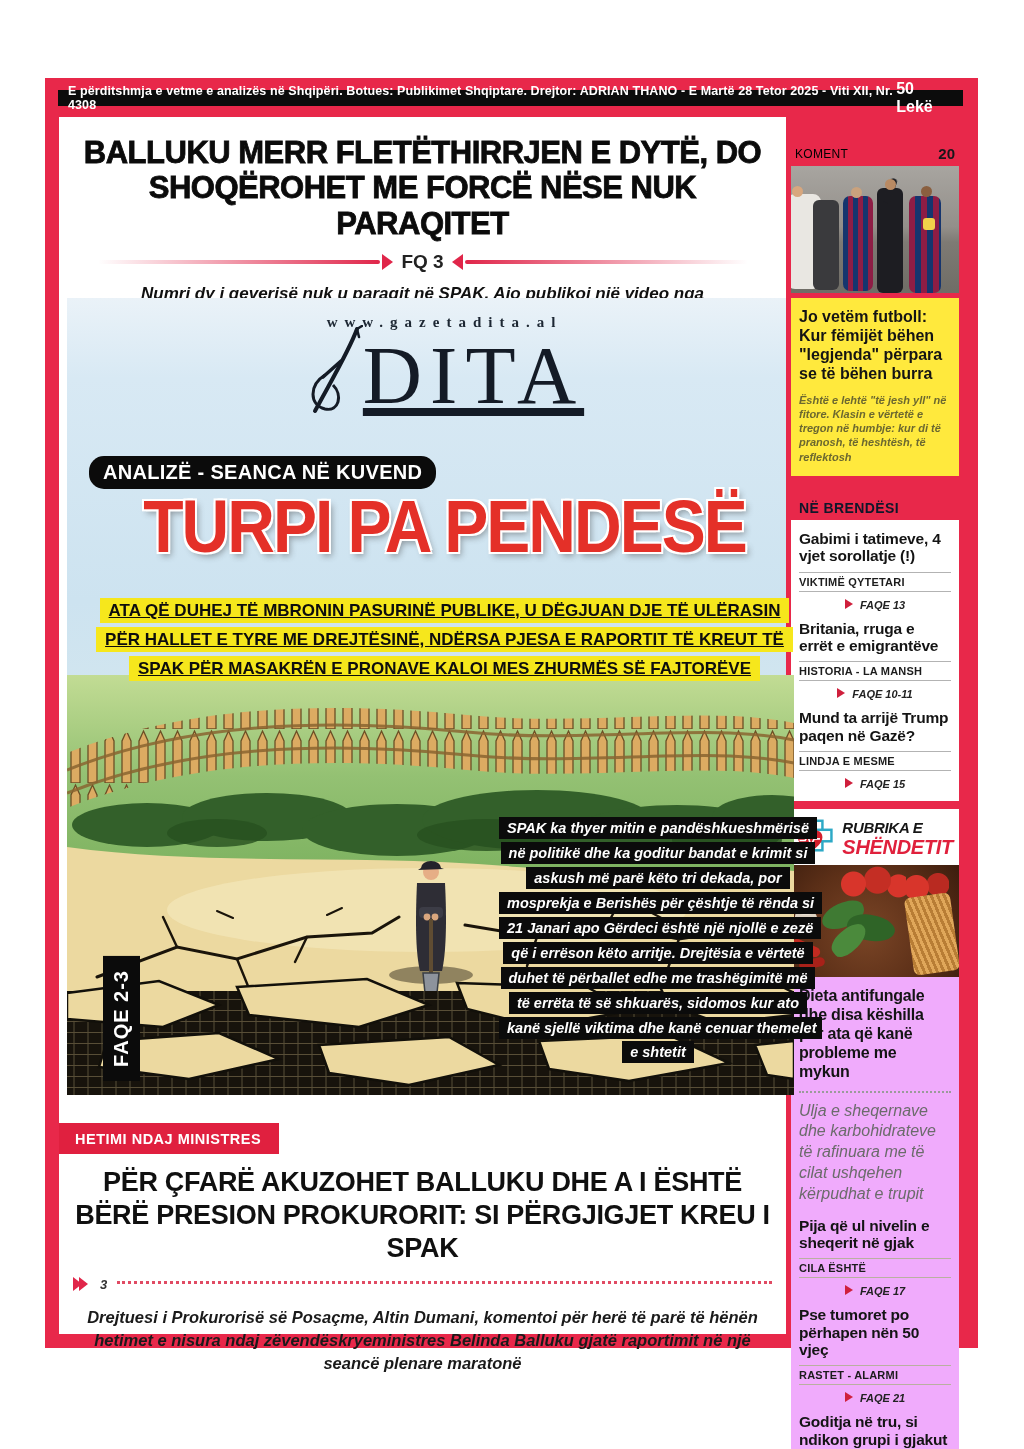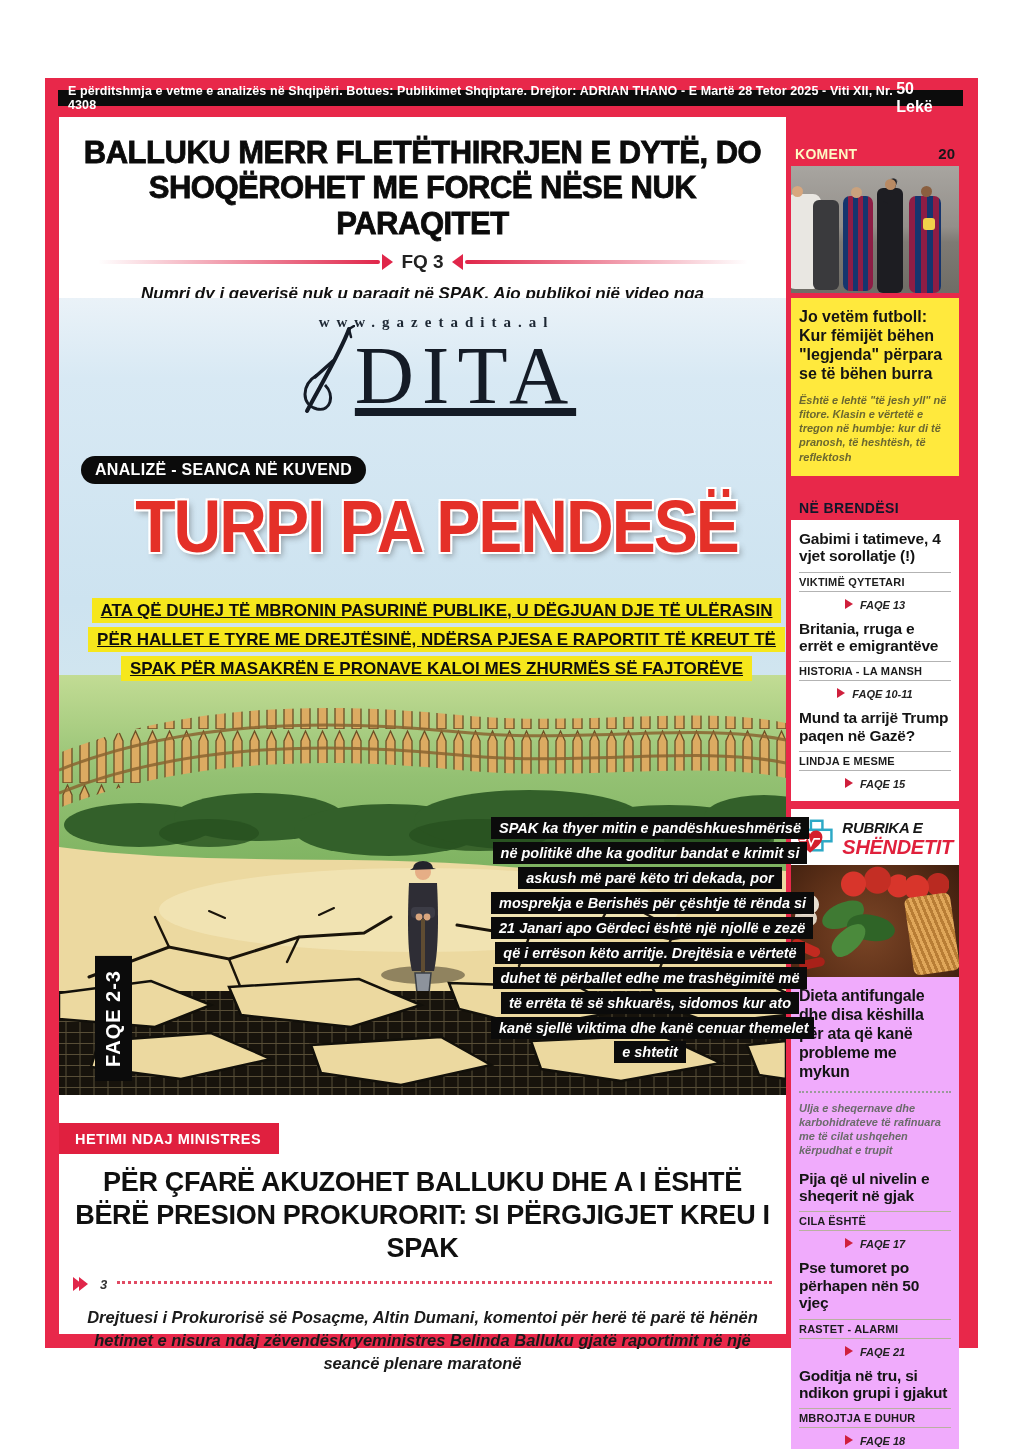--- a/index.html
+++ b/index.html
@@ -25,27 +25,27 @@
   .fq-line{flex:1;height:4px;border-radius:2px;}
   .fq-line.l{background:linear-gradient(90deg,rgba(224,30,68,0),#e0264a);}
   .fq-line.r{background:linear-gradient(270deg,rgba(224,30,68,0),#e0264a);}
   .tri-r{width:0;height:0;border-left:11px solid #e0264a;border-top:8px solid transparent;border-bottom:8px solid transparent;margin:0 8px 0 2px;}
   .tri-l{width:0;height:0;border-right:11px solid #e0264a;border-top:8px solid transparent;border-bottom:8px solid transparent;margin:0 2px 0 8px;}
   .fq-label{font-size:19px;font-weight:bold;color:#222;}
   .lead-deck{width:650px;margin:10px auto 0;text-align:center;font-style:italic;font-weight:bold;
              font-size:17px;line-height:1.35;color:#101010;}
 
   
-  .hero{position:absolute;top:181px;left:0;width:755px;height:797px;overflow:hidden;
+  .hero{position:absolute;top:181px;left:8px;width:755px;height:797px;overflow:hidden;
         background:linear-gradient(180deg,#eaf2f8 0%,#d8e9f4 10%,#cde3f0 38%,#d2e6ef 52%,#dcebee 60%);}
   .logo-wrap{position:relative;text-align:center;padding-top:16px;z-index:3;}
   .logo-url{font-family:"Liberation Serif",serif;font-size:15px;letter-spacing:7px;color:#1d2733;font-weight:bold;}
   .logo-line{display:flex;align-items:flex-end;justify-content:center;margin-top:-6px;}
   .logo-name{font-family:"Liberation Serif",serif;font-size:82px;letter-spacing:8px;color:#141b26;line-height:1;text-decoration:underline;}
-  .kicker{position:absolute;left:22px;top:158px;background:#0b0b0b;color:#fff;font-size:16px;
+  .kicker{position:absolute;left:22px;top:158px;background:#0b0b0b;color:#fff;font-size:20px;
           font-weight:bold;padding:5px 14px;letter-spacing:.3px;z-index:3;border-radius:15px;}
   .big-title{position:absolute;top:190px;left:0;width:100%;text-align:center;z-index:3;
           font-size:66px;font-weight:bold;letter-spacing:-2px;color:#e43028;line-height:1.05;
           -webkit-text-stroke:2.5px #ffffff;paint-order:stroke fill;
           text-shadow:0 0 2px #fff,2px 2px 0 #fff,-2px 2px 0 #fff,2px -2px 0 #fff,-2px -2px 0 #fff,3px 4px 6px rgba(60,60,60,.45);
           transform:scaleY(1.12);transform-origin:top center;}
   .subhead{position:absolute;top:298px;left:0;width:100%;text-align:center;z-index:3;}
   .subhead div{margin:1px 0;}
   .subhead span{background:#f6e71c;color:#0d0d0d;font-size:17px;font-weight:bold;padding:3px 9px;line-height:1.65;text-decoration:underline;}
   .art{position:absolute;left:0;bottom:0;width:727px;height:420px;z-index:1;}
@@ -67,21 +67,21 @@
   .chev+.chev{margin-left:-3px;}
   .ref-num{font-style:italic;font-size:13px;font-weight:bold;color:#333;margin:0 10px 0 12px;}
   .dotline{flex:1;border-bottom:3px dotted #e04a63;margin-bottom:3px;}
   .inv-deck{width:680px;margin:14px auto 16px;text-align:center;font-style:italic;font-weight:bold;
           font-size:16.5px;line-height:1.4;color:#1a1a1a;}
 
   
   .sidebar{position:absolute;left:741px;top:39px;width:178px;height:1217px;background:#e8284a;
            box-sizing:border-box;padding:28px 5px 0 5px;}
   .koment-head{display:flex;justify-content:space-between;align-items:center;padding:0 4px 4px 4px;}
-  .koment-label{color:#fef9c3;font-weight:bold;font-size:14px;letter-spacing:.3px;}
+  .koment-label{color:#000000;font-weight:normal;font-size:12px;letter-spacing:.3px;}
   .koment-page{color:#16161a;font-weight:bold;font-size:15px;}
   .koment-photo{position:relative;height:127px;overflow:hidden;
            background:linear-gradient(180deg,#a8a5a0 0%,#938f8a 48%,#7e7a74 60%,#6f6d66 100%);}
   .kp{position:absolute;border-radius:6px;filter:blur(.4px);}
   .koment-box{background:#ffe93d;margin-top:5px;padding:10px 8px 12px 8px;}
   .koment-title{font-size:16px;font-weight:bold;line-height:1.18;color:#141414;}
   .koment-note{margin-top:9px;font-style:italic;font-size:11px;line-height:1.3;color:#6c6830;font-weight:bold;}
 
   .panel-head{background:#e8284a;color:#0f172a;font-weight:bold;font-size:14px;letter-spacing:.4px;
            padding:5px 8px 4px 8px;margin-top:19px;}
@@ -96,21 +96,21 @@
   .health-brand{background:#fff;margin-top:8px;padding:8px 6px 6px 6px;display:flex;align-items:center;gap:6px;}
   .hb-text{line-height:1;}
   .hb1{font-style:italic;font-weight:bold;font-size:15px;color:#161616;letter-spacing:-.3px;}
   .hb2{font-style:italic;font-weight:bold;font-size:20px;color:#e0203c;letter-spacing:-.3px;margin-top:2px;}
   .health-photo{position:relative;height:112px;overflow:hidden;
            background:radial-gradient(circle at 45% 60%,#7a4526 0%,#5d3018 55%,#3c1d0e 100%);}
   .hp{position:absolute;}
   .panel-cream{background:#f0abfc;padding:10px 8px 6px 8px;}
   .hl-title{font-size:16px;font-weight:bold;line-height:1.18;color:#141414;letter-spacing:-.2px;}
   .hl-sep{border-top:2px dotted #9a9a9a;margin:9px 0 8px 0;}
-  .hl-note{font-style:italic;font-size:11px;line-height:1.3;color:#6b6b6b;font-weight:bold;margin-bottom:12px;}
+  .hl-note{font-style:italic;font-size:16px;line-height:1.3;color:#6b6b6b;font-weight:normal;margin-bottom:12px;}
   .panel-cream .si-kick{border-color:#b9b0a0;}
 </style>
 </head>
 <body>
 
 <div class="frame">
 
   <div class="topbar">
     <span class="info">E përditshmja e vetme e analizës në Shqipëri. Botues: Publikimet Shqiptare. Drejtor: ADRIAN THANO - E Martë 28 Tetor 2025 - Viti XII, Nr. 4308</span>
     <span class="price">50 Lekë</span>

